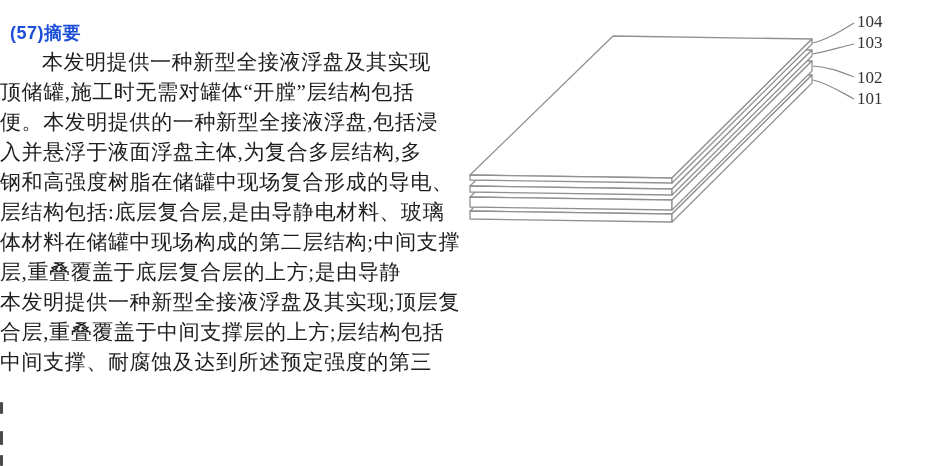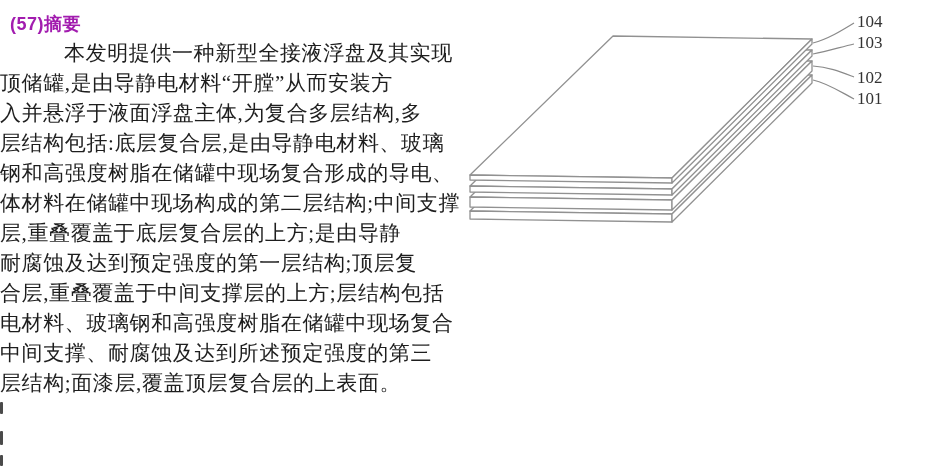--- a/index.html
+++ b/index.html
@@ -11,32 +11,32 @@
     font-family:"Liberation Serif","DejaVu Serif",serif;
   }
   .abstract{
     position:absolute;left:0;top:10px;width:462px;
   }
   .abstract-heading{
     font-family:"Liberation Sans","DejaVu Sans",sans-serif;
     font-weight:700;
     font-size:18px;
     line-height:20px;
-    color:#a21caf;
-    margin:4px 0 4px 10px;
+    color:#1d4ed8;
+    margin:13px 0 4px 10px;
     letter-spacing:0.5px;
   }
   .abstract-body{
     font-size:21px;
     line-height:30px;
     color:#1e1e1e;
     letter-spacing:0.6px;
   }
   .tl{white-space:nowrap;}
-  .tl.indent{padding-left:64px;}
+  .tl.indent{padding-left:42px;}
   .figure-wrap{
     position:absolute;left:460px;top:0;width:476px;height:240px;
   }
   .figure-wrap svg{display:block;}
   .figure-ref{
     font-family:"Liberation Serif","DejaVu Serif",serif;
     font-size:17px;
     fill:#333333;
   }
   .edge-mark{
@@ -49,31 +49,30 @@
 </style>
 </head>
 <body>
 
 <div class="doc">
 
   <div class="abstract">
     <div class="abstract-heading">(57)摘要</div>
     <div class="abstract-body">
       <div class="tl indent">本发明提供一种新型全接液浮盘及其实现</div>
-      <div class="tl">顶储罐,是由导静电材料“开膛”从而安装方</div>
+      <div class="tl">顶储罐,施工时无需对罐体“开膛”层结构包括</div>
+      <div class="tl">便。本发明提供的一种新型全接液浮盘,包括浸</div>
       <div class="tl">入并悬浮于液面浮盘主体,为复合多层结构,多</div>
+      <div class="tl">钢和高强度树脂在储罐中现场复合形成的导电、</div>
       <div class="tl">层结构包括:底层复合层,是由导静电材料、玻璃</div>
-      <div class="tl">钢和高强度树脂在储罐中现场复合形成的导电、</div>
       <div class="tl">体材料在储罐中现场构成的第二层结构;中间支撑</div>
       <div class="tl">层,重叠覆盖于底层复合层的上方;是由导静</div>
-      <div class="tl">耐腐蚀及达到预定强度的第一层结构;顶层复</div>
+      <div class="tl">本发明提供一种新型全接液浮盘及其实现;顶层复</div>
       <div class="tl">合层,重叠覆盖于中间支撑层的上方;层结构包括</div>
-      <div class="tl">电材料、玻璃钢和高强度树脂在储罐中现场复合</div>
       <div class="tl">中间支撑、耐腐蚀及达到所述预定强度的第三</div>
-      <div class="tl">层结构;面漆层,覆盖顶层复合层的上表面。</div>
     </div>
   </div>
 
   <div class="figure-wrap">
     <svg width="476" height="240" viewBox="0 0 476 240">
       <g fill="#ffffff" stroke="#919191" stroke-width="1.3" stroke-linejoin="round">
 
         <g>
           <polygon points="10,211 153,72 352,75 212,214"></polygon>
           <polygon points="10,211 212,214 212,222 10,219"></polygon>

